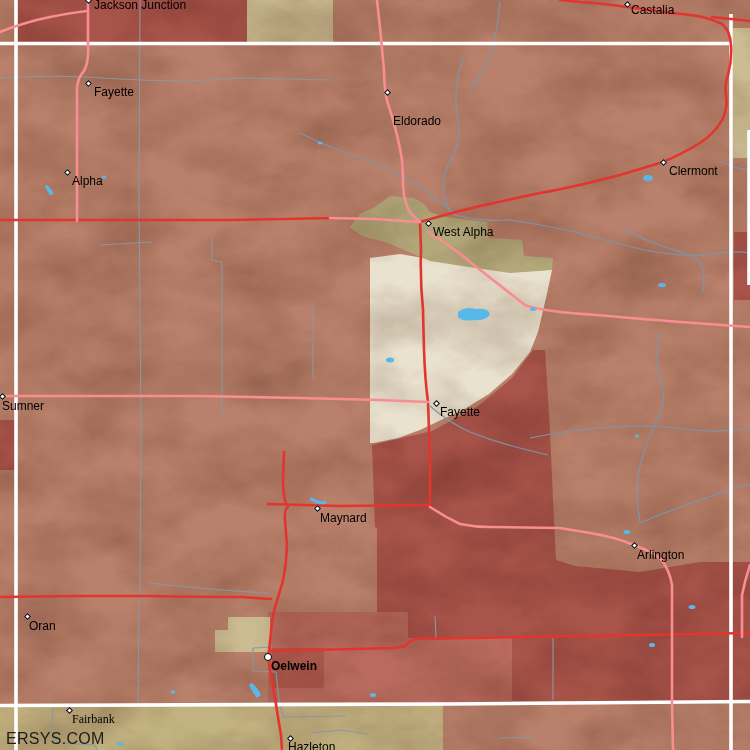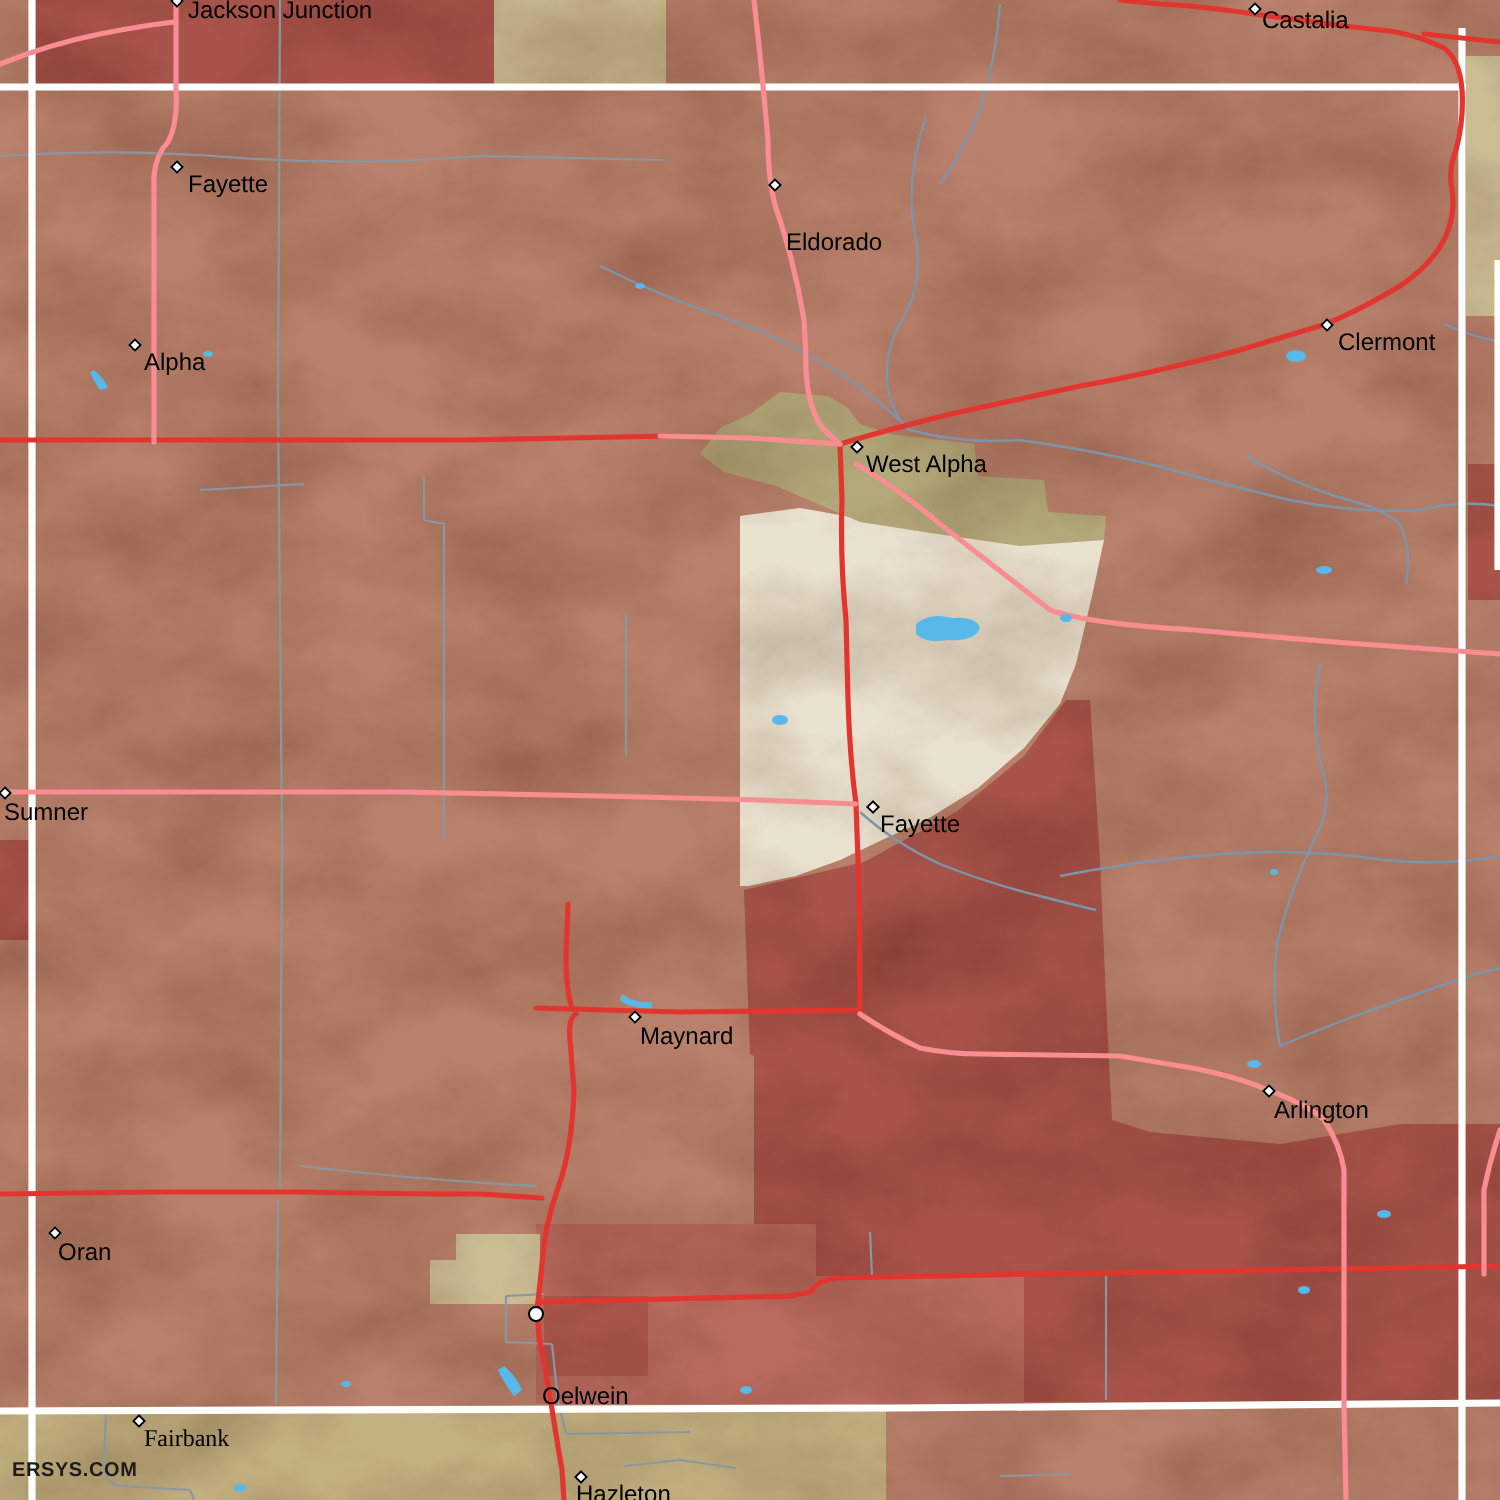--- a/index.html
+++ b/index.html
@@ -18,24 +18,24 @@
   .r-tan{fill:var(--c-region-tan,#cbbc92);}
   .r-bottomtan{fill:var(--c-region-bottom-tan,#c2b181);}
   .bline{fill:none;stroke:var(--c-boundary-minor,#8a97a0);stroke-width:1.1;}
   .stream{fill:none;stroke:var(--c-stream,#7d95ab);stroke-width:1.2;}
   .county{fill:none;stroke:var(--c-county-line,#ffffff);stroke-width:3.6;}
   .road-red{fill:none;stroke:var(--c-road-highway,#e3352f);stroke-width:2.6;stroke-linecap:round;}
   .road-pink{fill:none;stroke:var(--c-road-secondary,#f98d91);stroke-width:2.6;stroke-linecap:round;}
   .water{fill:var(--c-water,#58b8ea);stroke:none;}
   #town-layer{position:absolute;left:0;top:0;width:750px;height:620px;}
   .lbl{position:absolute;font-size:12px;line-height:12px;color:var(--c-label-text,#000);white-space:nowrap;}
-  .lbl.bold{font-weight:normal;margin-top:32px;}
+  .lbl.bold{font-weight:bold;}
   .mk-diamond{position:absolute;width:5px;height:5px;background:#fff;border:1.2px solid #000;transform:rotate(45deg);box-sizing:border-box;}
   .mk-circle{position:absolute;width:8px;height:8px;background:#fff;border:1.4px solid #000;border-radius:50%;box-sizing:border-box;}
-  #watermark{position:absolute;left:6px;top:730px;font-size:10px;letter-spacing:.3px;color:#1c1c1c;font-weight:bold;}
+  #watermark{position:absolute;left:6px;top:730px;font-size:16px;letter-spacing:.3px;color:#1c1c1c;}
 </style>
 </head>
 <body>
 
 <div id="viewport">
 
   <svg id="map-svg" width="750" height="750" viewBox="0 0 750 750">
     <defs>
       <filter id="hillshade" x="0" y="0" width="100%" height="100%">
         <feTurbulence type="fractalNoise" baseFrequency="0.013 0.02" numOctaves="5" seed="11" result="n"></feTurbulence>

